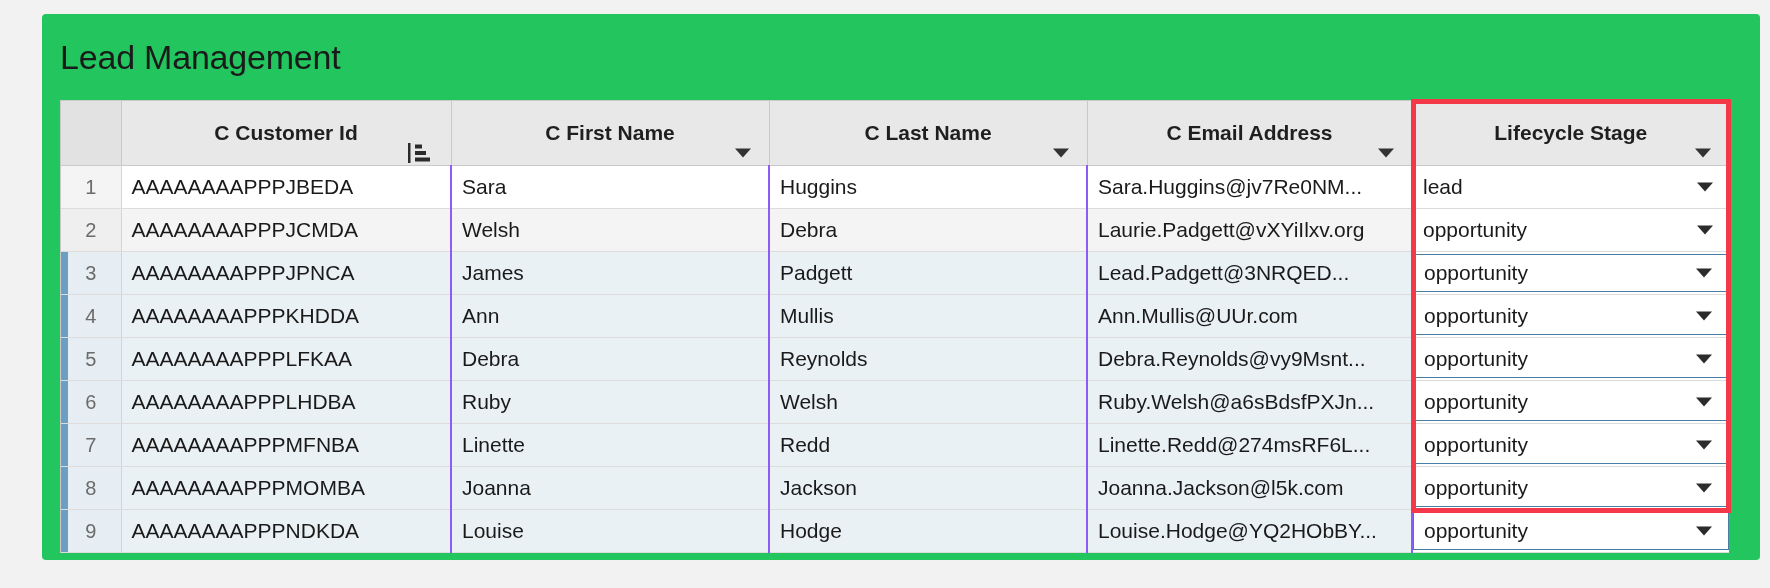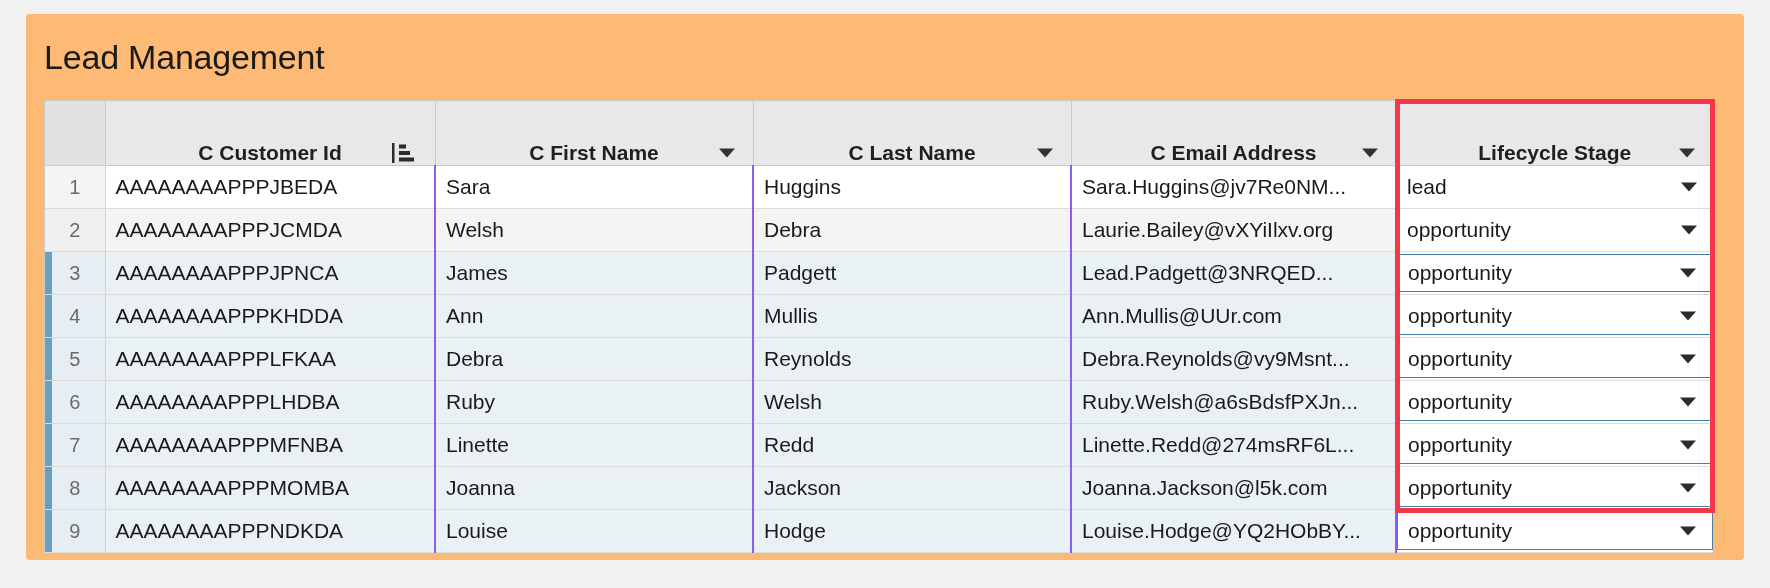--- a/index.html
+++ b/index.html
@@ -4,23 +4,23 @@
 <style>
   * { box-sizing: border-box; margin: 0; padding: 0; }
   html, body {
     width: 1770px; height: 588px;
     background: #f2f2f2;
     font-family: "Liberation Sans", sans-serif;
     overflow: hidden;
   }
   .page-card {
     position: absolute;
-    left: 26px; top: 14px;
+    left: 42px; top: 14px;
     width: 1718px; height: 546px;
-    background: #fdba74;
+    background: #22c55e;
     border-radius: 4px;
   }
   .page-title {
     position: absolute;
     left: 18px; top: 24px;
     font-size: 34px;
     font-weight: 400;
     color: #1a1a1a;
     letter-spacing: -0.2px;
   }
@@ -56,21 +56,20 @@
     font-weight: 700;
     font-size: 21px;
     color: #1f1f1f;
     padding: 0;
     position: relative;
   }
   thead th.gutter-head { background: #e2e2e2; border-right: 1px solid #c9c9c9; }
   thead th:last-child { border-right: none; }
   .head-inner {
     display: flex;
-    align-items: center;
     justify-content: center;
     height: 100%;
     position: relative;
     padding: 0 10px;
     margin-top: 40px;
   }
   .head-label { white-space: nowrap; }
   .caret-icon {
     position: absolute;
     right: 18px;
@@ -244,21 +243,21 @@
                 <span class="stage-text">lead</span>
                 <span class="stage-caret"></span>
               </div>
             </td>
           </tr>
           <tr class="alt">
             <td class="gutter"><span>2</span></td>
             <td>AAAAAAAAPPPJCMDA</td>
             <td>Welsh</td>
             <td>Debra</td>
-            <td>Laurie.Bailey@vXYiIlxv.org</td>
+            <td>Laurie.Padgett@vXYiIlxv.org</td>
             <td class="stage-cell">
               <div class="stage-inner">
                 <span class="stage-text">opportunity</span>
                 <span class="stage-caret"></span>
               </div>
             </td>
           </tr>
           <tr class="selected">
             <td class="gutter"><div class="sel-bar"></div><span>3</span></td>
             <td>AAAAAAAAPPPJPNCA</td>

